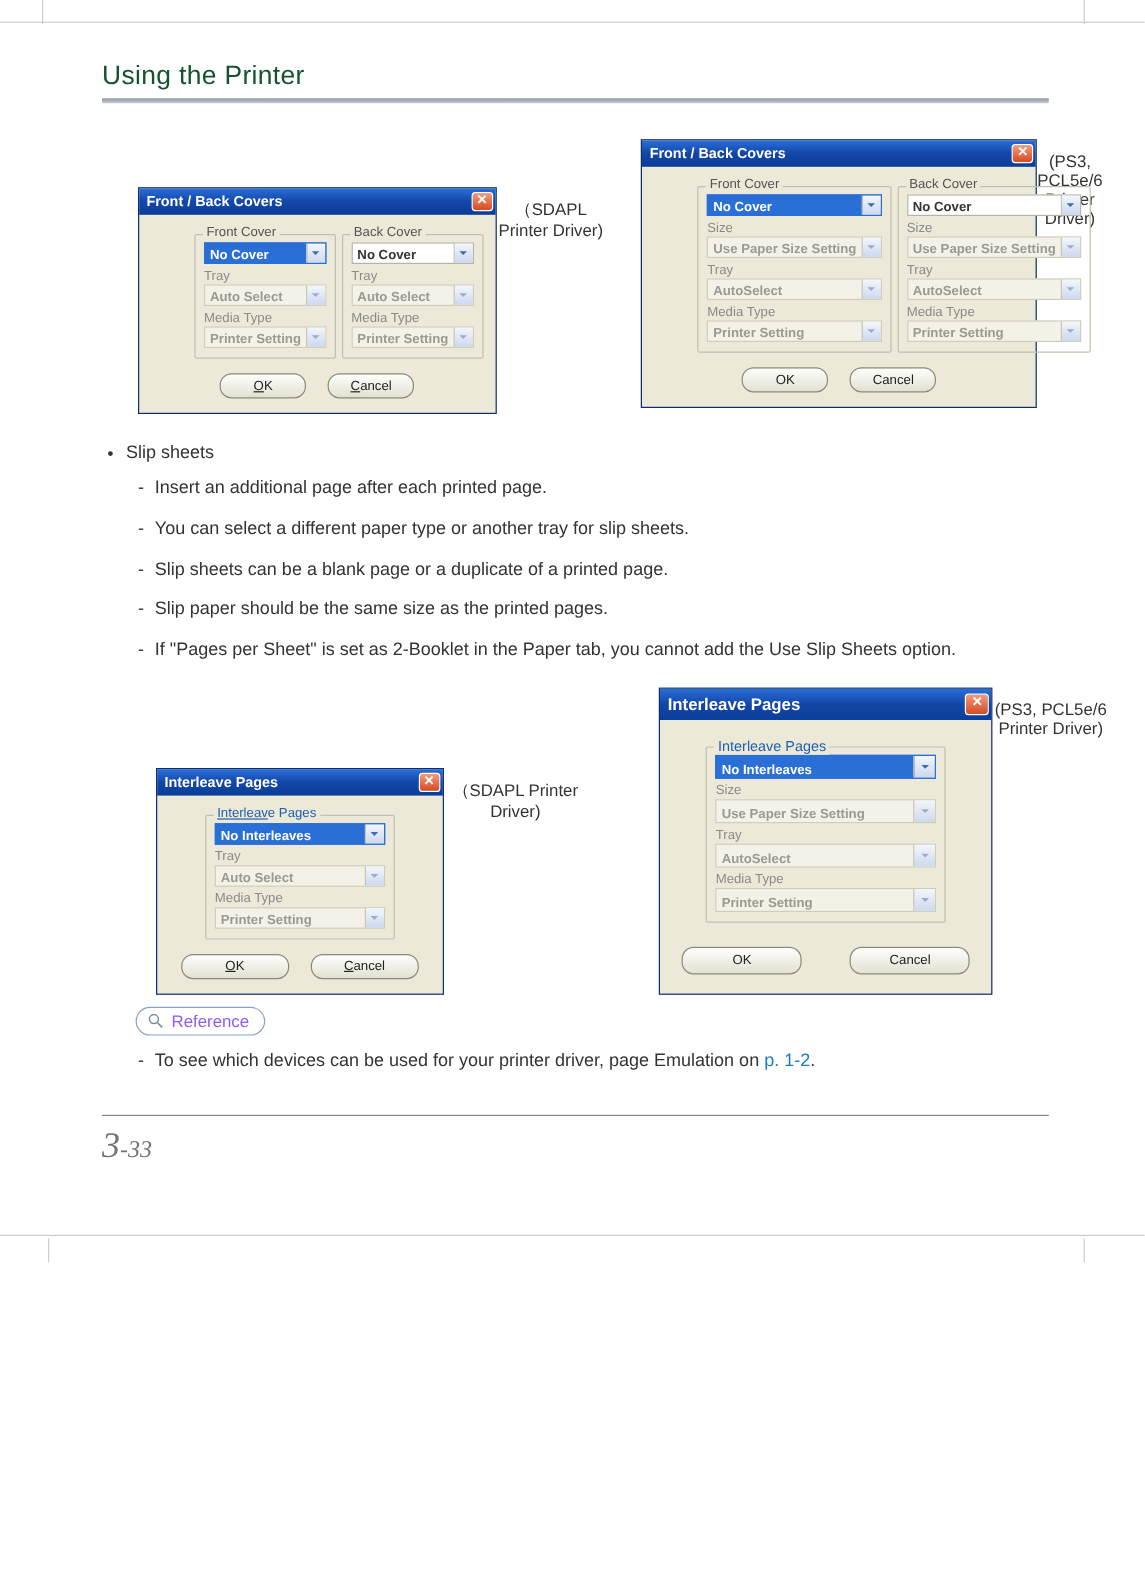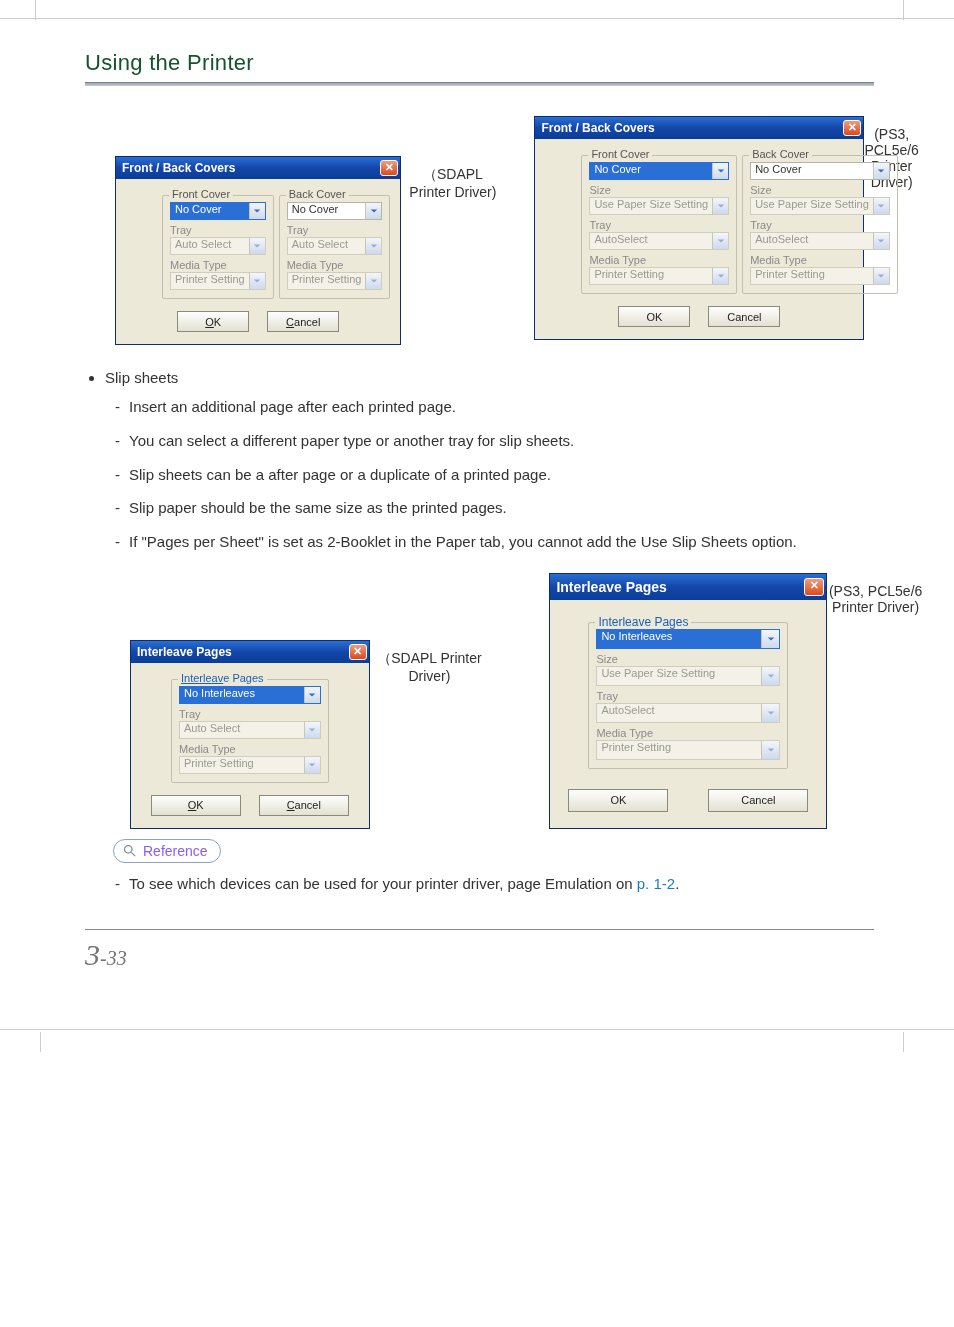--- a/index.html
+++ b/index.html
@@ -97,44 +97,45 @@
     top:-8px; left:6px;
     background:#ece9d8;
     padding:0 3px;
     color:#555;
     font-size:11px;
   }
   .fld { margin-top:4px; }
   .lbl { color:#8a8a8a; font-size:11px; margin-bottom:1px;}
   .sel {
     display:flex;
-    align-items:flex-start;
+    align-items:flex-end;
     height:18px;
     border:1px solid #b5b5a5;
     background:#fff;
+    font-weight:bold;
   }
   .sel.disabled { background:#f4f2e8; color:#9a9a90; border-color:#cfceba;}
   .sel.active { border:1px solid #2a6fd6; background:#2a6fd6; color:#fff;}
   .sel.active .seltxt { color:#fff; }
   .seltxt { flex:1; padding:0 4px; font-size:11px; color:#333; white-space:nowrap; overflow:hidden;}
   .sel.disabled .seltxt { color:#9a9a90;}
   .selbtn {
     width:16px;height:16px;
     border-left:1px solid #c5c5b8;
     background:linear-gradient(#f3f6fb,#cdd9ee);
     display:flex;align-items:center;justify-content:center;
   }
   .selbtn svg { width:8px;height:8px;}
   .btnrow { display:flex; justify-content:center; gap:18px; margin-top:12px;}
   .btn {
     min-width:72px;
     height:21px;
     background:linear-gradient(#fefefe,#e3e1d1);
     border:1px solid #8a8a7a;
-    border-radius:0;
+    border-radius:10px;
     font-size:11px;
     color:#222;
     display:flex;align-items:center;justify-content:center;
   }
   .btn .ul { text-decoration:underline;}
   
   ul.bullets { list-style: disc; margin:24px 0 10px 6px; padding-left:14px;}
   ul.bullets > li { font-size:15px; margin-bottom:8px;}
   ul.dashes { list-style:none; margin:10px 0 18px 30px; padding:0;}
   ul.dashes > li { font-size:15px; margin-bottom:12px; position:relative; padding-left:14px; line-height:1.45;}
@@ -375,21 +376,21 @@
       </div>
     </div>
 
     
     <ul class="bullets">
       <li>Slip sheets</li>
     </ul>
     <ul class="dashes">
       <li>Insert an additional page after each printed page.</li>
       <li>You can select a different paper type or another tray for slip sheets.</li>
-      <li>Slip sheets can be a after page or a duplicate of a printed page.</li>
+      <li>Slip sheets can be a blank page or a duplicate of a printed page.</li>
       <li>Slip paper should be the same size as the printed pages.</li>
       <li>If "Pages per Sheet" is set as 2-Booklet in the Paper tab, you cannot add the Use Slip Sheets option.</li>
     </ul>
 
     
     <div class="figrow2" style="margin-left:45px;">
       <div class="figblock">
         <div class="dlg xs">
           <div class="titlebar">
             <span>Interleave Pages</span>

